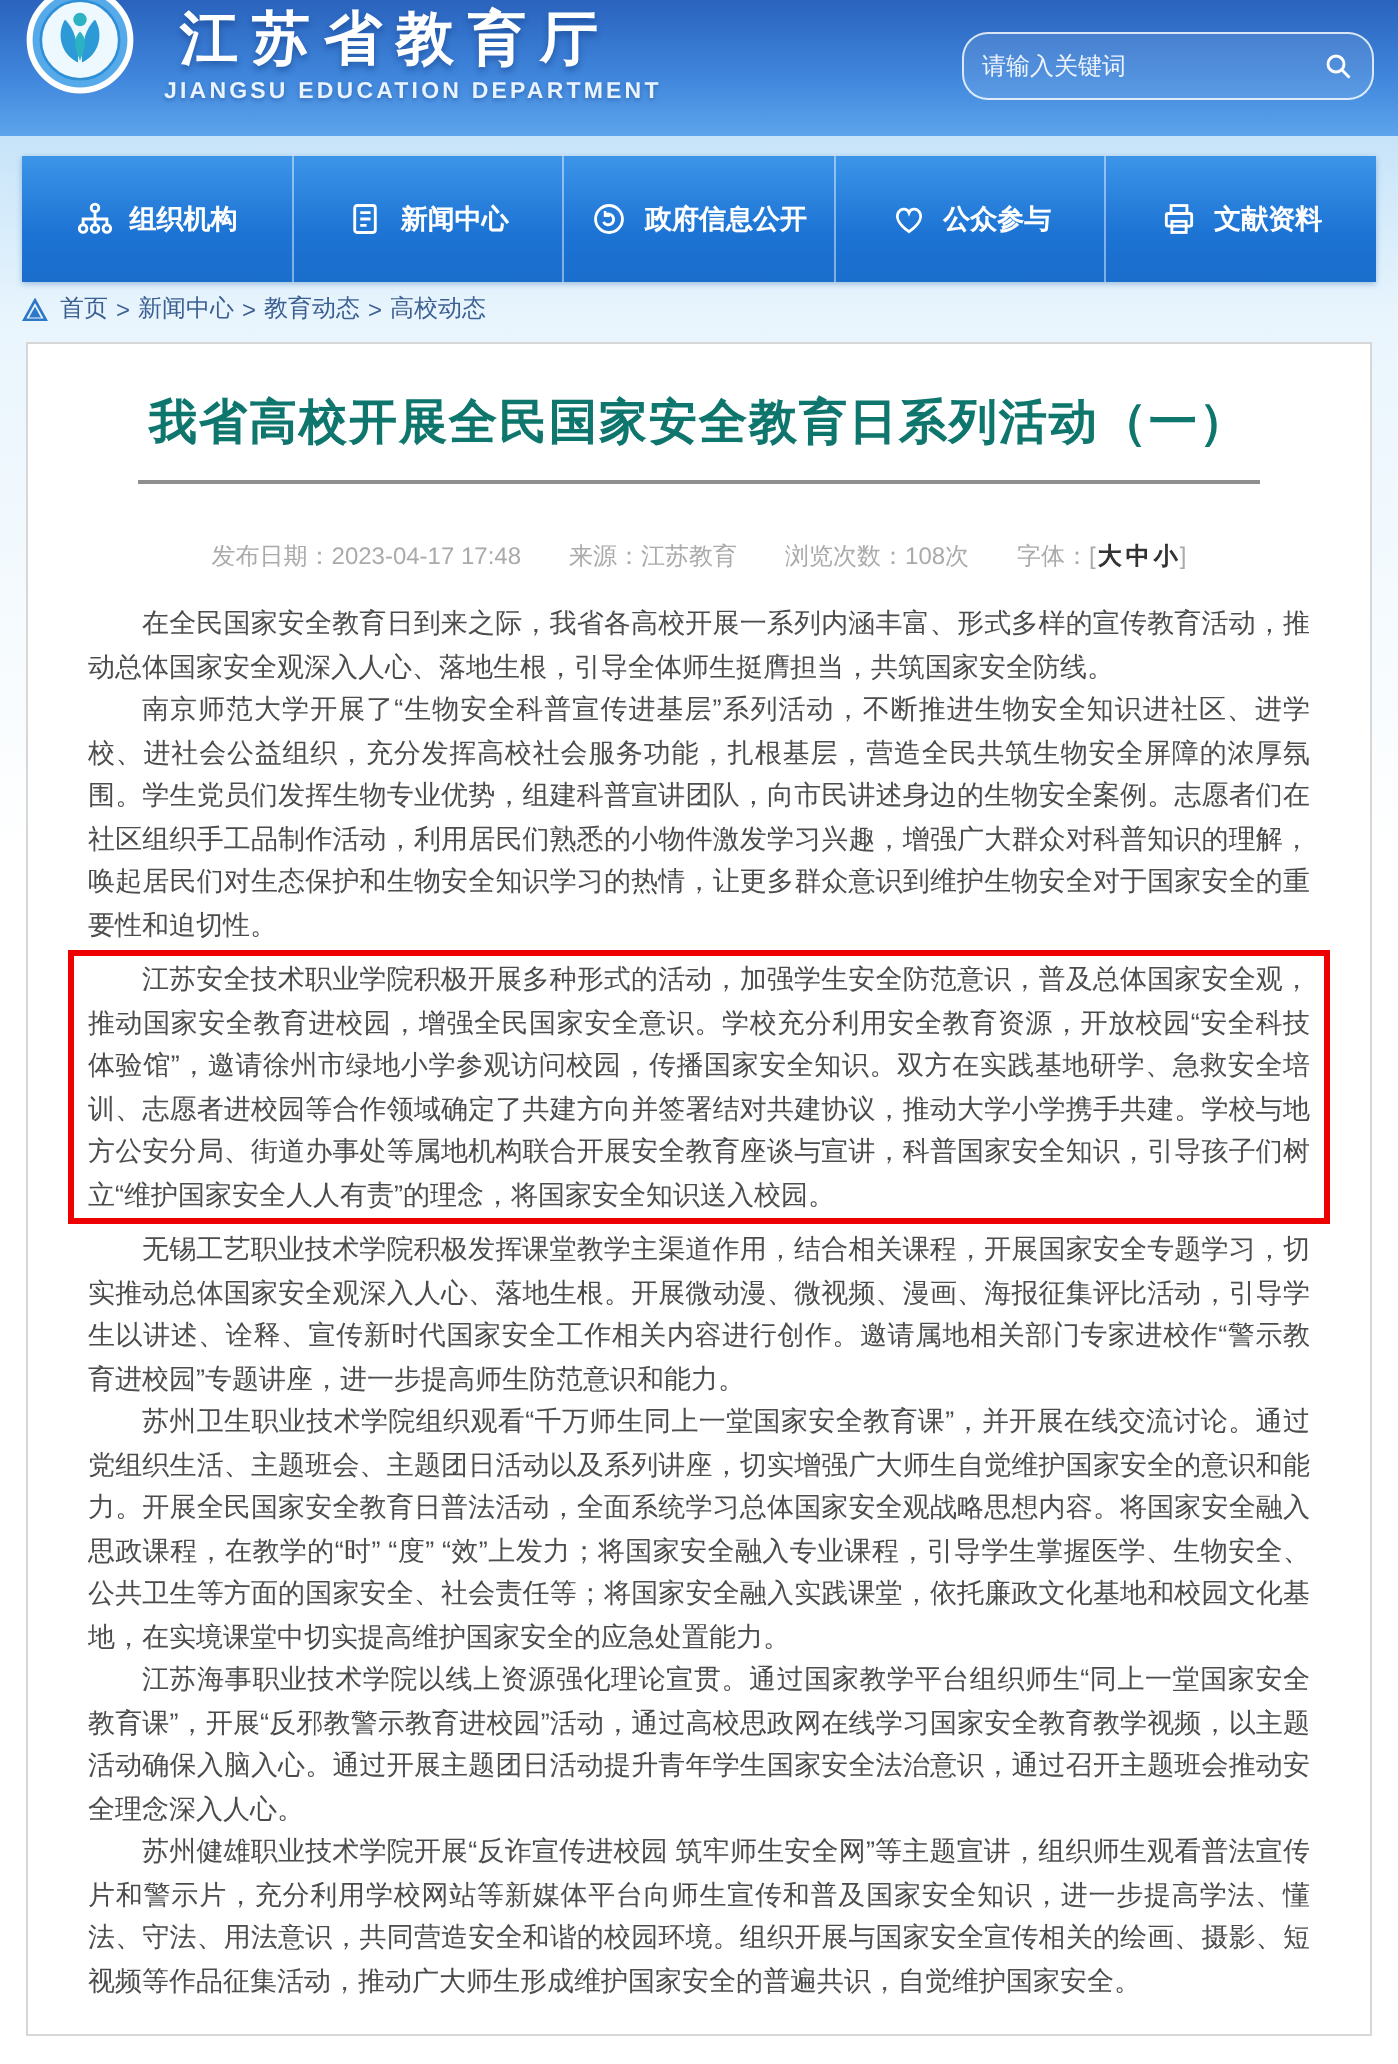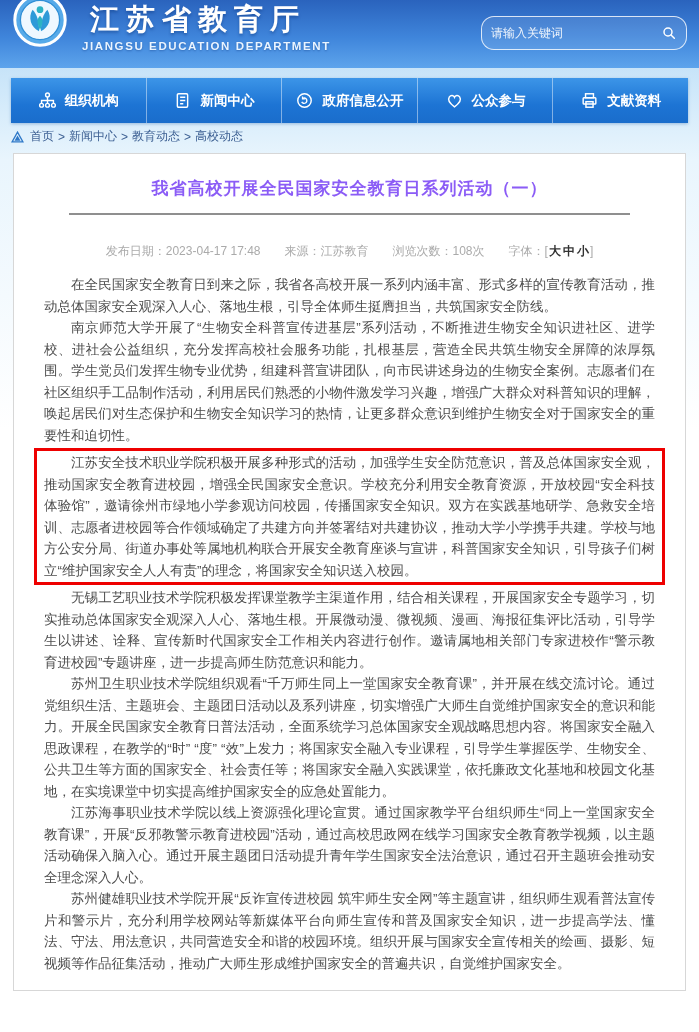--- a/index.html
+++ b/index.html
@@ -34,21 +34,21 @@
     display: flex; align-items: center; padding: 16px 9px;
   }
   .search-box input {
     flex: 1; border: none; outline: none; background: transparent;
     font-size: 12px; color: #ffffff; font-family: "Liberation Sans", sans-serif;
   }
   .search-box input::placeholder { color: rgba(255,255,255,.9); }
 
   
   .nav {
-    margin: 10px 11px 0; height: 45px; display: flex;
+    margin: 10px 11px 0; height: 63px; display: flex;
     background: linear-gradient(180deg, #3c95e8 0%, #1d74d4 60%, #1a6dcb 100%);
     box-shadow: 0 1px 3px rgba(30,90,160,.35);
   }
   .nav-item {
     flex: 1 1 0; display: flex; align-items: center; justify-content: center;
     gap: 8px; color: #fff; font-size: 13.5px; font-weight: bold; cursor: pointer;
     border-right: 1px solid rgba(255,255,255,.45);
   }
   .nav-item:last-child { border-right: none; }
   .nav-item svg { width: 19px; height: 19px; }
@@ -61,21 +61,21 @@
   .breadcrumb svg { width: 13px; height: 12px; margin-right: 2px; }
   .crumb { cursor: pointer; }
   .crumb-sep { color: #3c5f92; }
 
   
   .card {
     margin: 3px 13px 0; background: #ffffff; border: 1px solid #d7d7d7;
     padding-top: 23px; padding-bottom: 16px;
   }
   .article-title {
-    text-align: center; font-size: 17px; font-weight: bold; color: #8b5cf6;
+    text-align: center; font-size: 24px; font-weight: bold; color: #0f766e;
     letter-spacing: 1px;
     font-family: Liberation Mono, monospace;
   }
   .title-rule { height: 2px; background: #8f8f8f; margin: 13px 55px 0; }
   .meta-row {
     margin-top: 28px; text-align: center; font-size: 12px; color: #aaaaaa;
   }
   .meta-row .seg { margin: 0 12px; }
   .font-sizer { color: #aaaaaa; }
   .font-sizer b { color: #333333; font-weight: bold; cursor: pointer; margin: 0 1px; }

